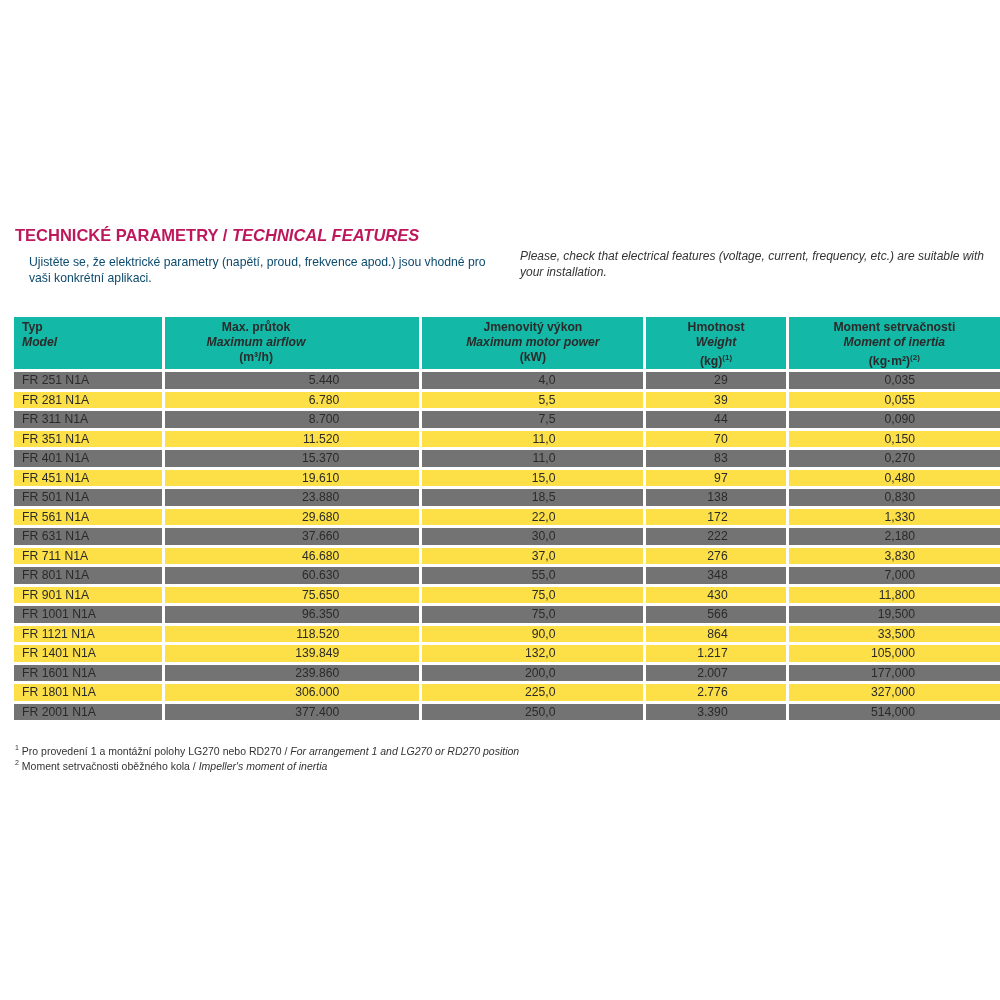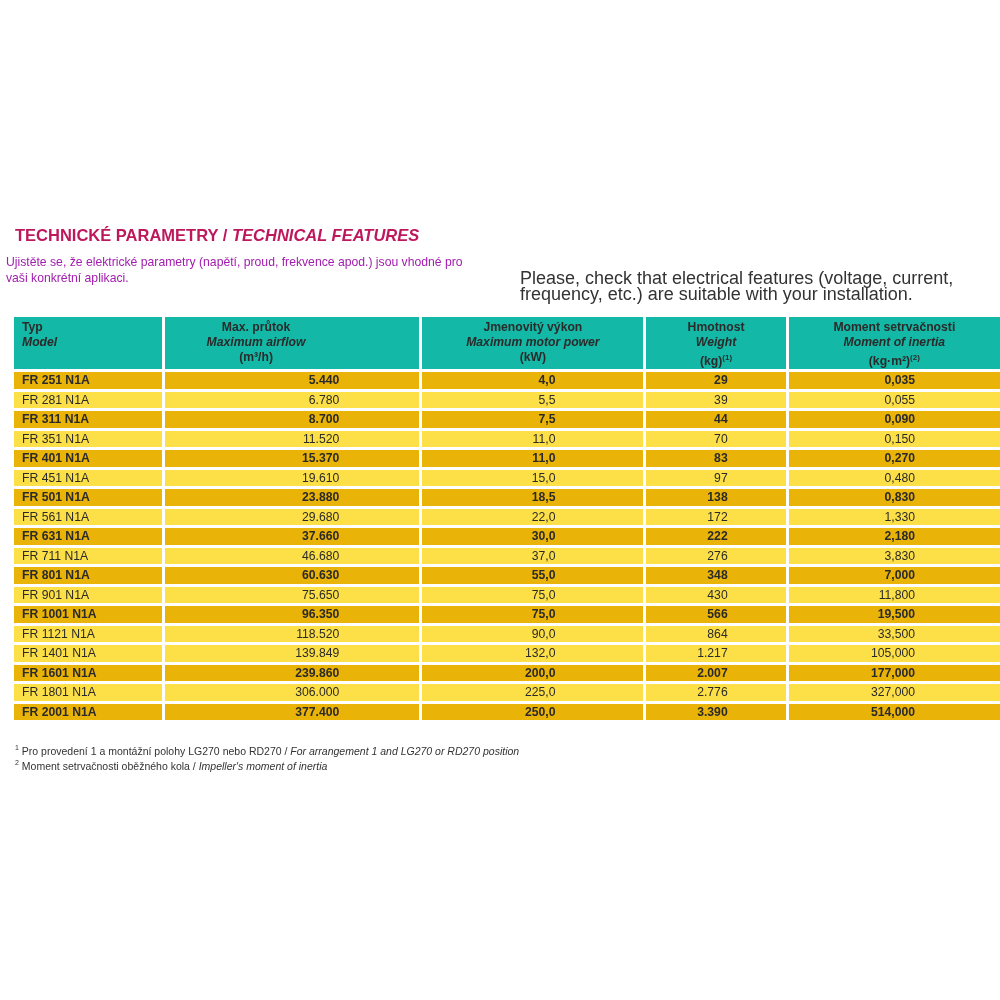--- a/index.html
+++ b/index.html
@@ -1,28 +1,28 @@
 <!DOCTYPE html>
 <html><head>
 <meta charset="utf-8">
 <style>
   html, body { margin: 0; padding: 0; background: #ffffff; }
   body { width: 1000px; height: 1000px; position: relative; overflow: hidden;
          font-family: "Liberation Sans", sans-serif; color: #222; }
   .title { position: absolute; left: 15px; top: 226px; font-size: 16.5px; font-weight: bold; color: #be185d; white-space: nowrap; }
   .title i { font-style: italic; }
-  .intro-cz { position: absolute; left: 6px; top: 255px; width: 480px; font-size: 12.2px; line-height: 15.5px; color: #a21caf; }
-  .intro-en { position: absolute; left: 520px; top: 271px; width: 468px; font-size: 18px; line-height: 15.5px; color: #333; }
+  .intro-cz { position: absolute; left: 29px; top: 255px; width: 480px; font-size: 12.2px; line-height: 15.5px; color: #0c4a6e; }
+  .intro-en { position: absolute; left: 520px; top: 249px; width: 468px; font-size: 12px; line-height: 15.5px; color: #333; font-style: italic; }
   table { position: absolute; left: 14px; top: 317px; border-collapse: separate; border-spacing: 3px 3px; margin: -3px; font-size: 12.2px; color: #2a2a2a; }
   th { background: #14b8a6; font-weight: bold; vertical-align: top; padding: 3px 8px 0 8px; height: 45px; line-height: 15px; text-align: center; }
   th.left { text-align: left; }
   th .en { font-style: italic; display: block; }
   th sup { font-size: 8px; }
   td { height: 16.5px; padding: 0 8px; line-height: 16.5px; }
-  tr.odd td { background: #eab308; font-weight: bold; }
+  tr.odd td { background: #737373; }
   tr.even td { background: #fde047; }
   td.model { text-align: left; }
   td.num { text-align: right; }
   .c1 { width: 147px; }
   .c2 { width: 184px; padding-right: 80px !important; }
   .c3 { width: 220px; }
   .c4 { width: 130px; }
   .c5 { width: 207px; text-align: center; }
   td.c2 { width: 104px; }
   td.c3 { width: 140px; padding-right: 88px; }

